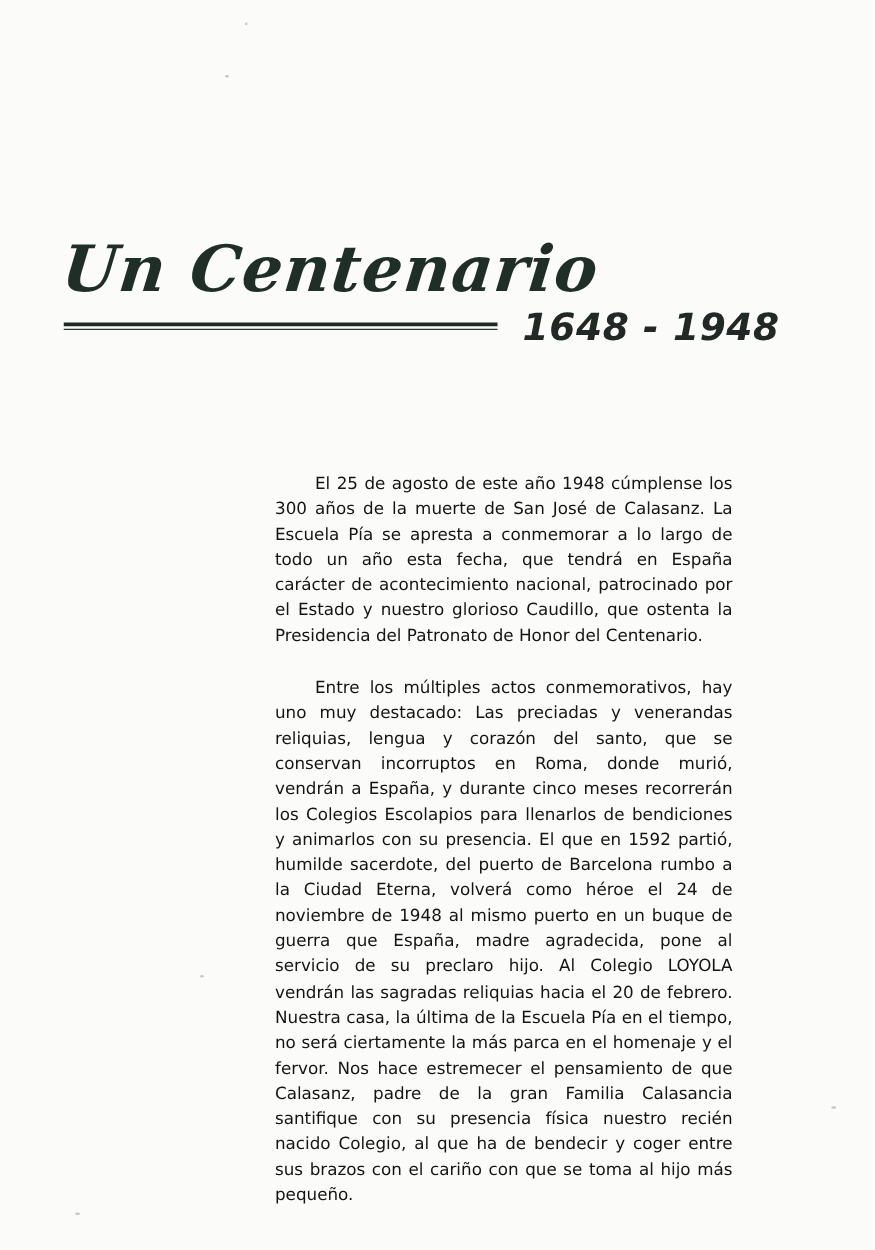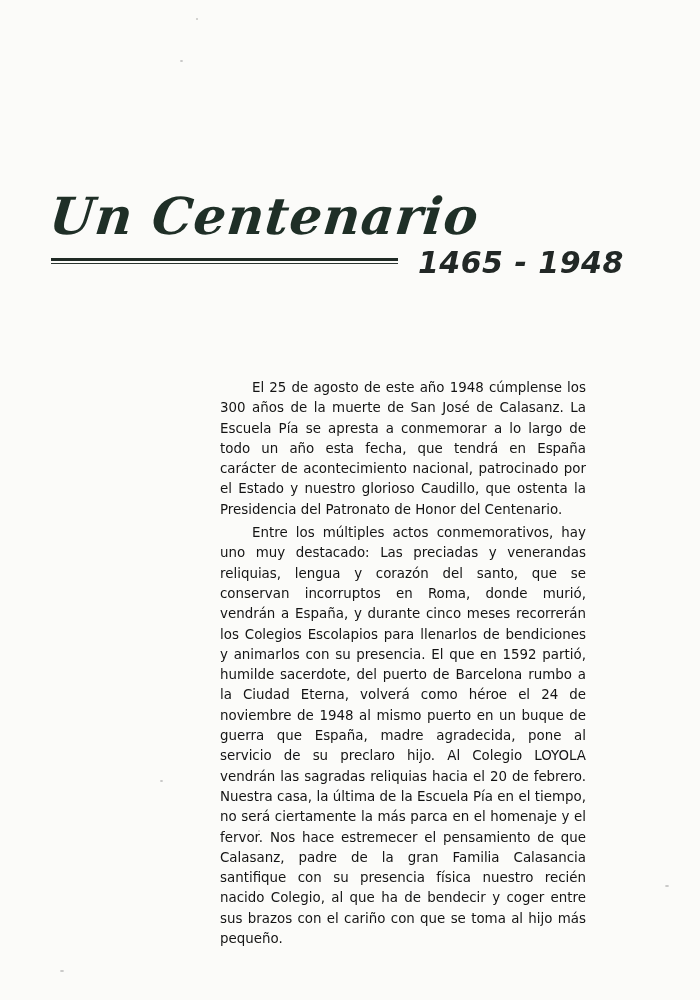--- a/index.html
+++ b/index.html
@@ -70,34 +70,34 @@
       font-family: "DejaVu Sans", sans-serif;
       font-size: 13.4px;
       line-height: 20.3px;
       text-align: justify;
     }
     .body-text p {
       margin: 0;
       text-indent: 32px;
     }
     .body-text p + p {
-      margin-top: 3px;
+      margin-top: 21px;
     }
   </style>
 </head>
 <body>
 
 <div class="speck" style="left:180px;top:60px;width:3px;height:2px;"></div>
 <div class="speck" style="left:196px;top:18px;width:2px;height:2px;"></div>
 <div class="speck" style="left:160px;top:780px;width:3px;height:2px;"></div>
 <div class="speck" style="left:665px;top:885px;width:4px;height:2px;"></div>
 <div class="speck" style="left:60px;top:970px;width:4px;height:2px;"></div>
 <div class="speck" style="left:258px;top:830px;width:2px;height:2px;"></div>
 
 <div class="title">Un Centenario</div>
 <div class="rule-thick"></div>
 <div class="rule-thin"></div>
-<div class="years">1465 - 1948</div>
+<div class="years">1648 - 1948</div>
 
 <div class="body-text">
   <p>El 25 de agosto de este año 1948 cúmplense los 300 años de la muerte de San José de Calasanz. La Escuela Pía se apresta a conmemorar a lo largo de todo un año esta fecha, que tendrá en España carácter de acontecimiento nacional, patrocinado por el Estado y nuestro glorioso Caudillo, que ostenta la Presidencia del Patronato de Honor del Centenario.</p>
   <p>Entre los múltiples actos conmemorativos, hay uno muy destacado: Las preciadas y venerandas reliquias, lengua y corazón del santo, que se conservan incorruptos en Roma, donde murió, vendrán a España, y durante cinco meses recorrerán los Colegios Escolapios para llenarlos de bendiciones y animarlos con su presencia. El que en 1592 partió, humilde sacerdote, del puerto de Barcelona rumbo a la Ciudad Eterna, volverá como héroe el 24 de noviembre de 1948 al mismo puerto en un buque de guerra que España, madre agradecida, pone al servicio de su preclaro hijo. Al Colegio LOYOLA vendrán las sagradas reliquias hacia el 20 de febrero. Nuestra casa, la última de la Escuela Pía en el tiempo, no será ciertamente la más parca en el homenaje y el fervor. Nos hace estremecer el pensamiento de que Calasanz, padre de la gran Familia Calasancia santifique con su presencia física nuestro recién nacido Colegio, al que ha de bendecir y coger entre sus brazos con el cariño con que se toma al hijo más pequeño.</p>
 </div>
 
 </body></html>

